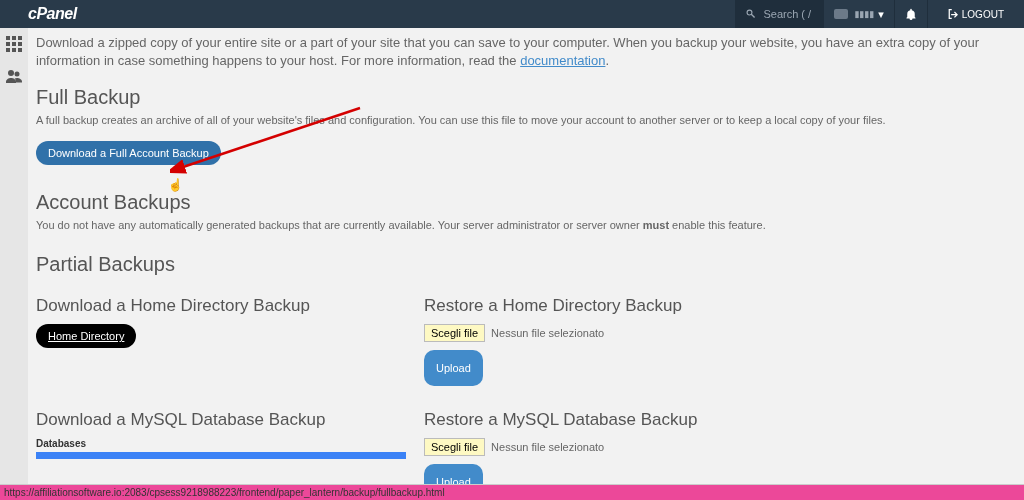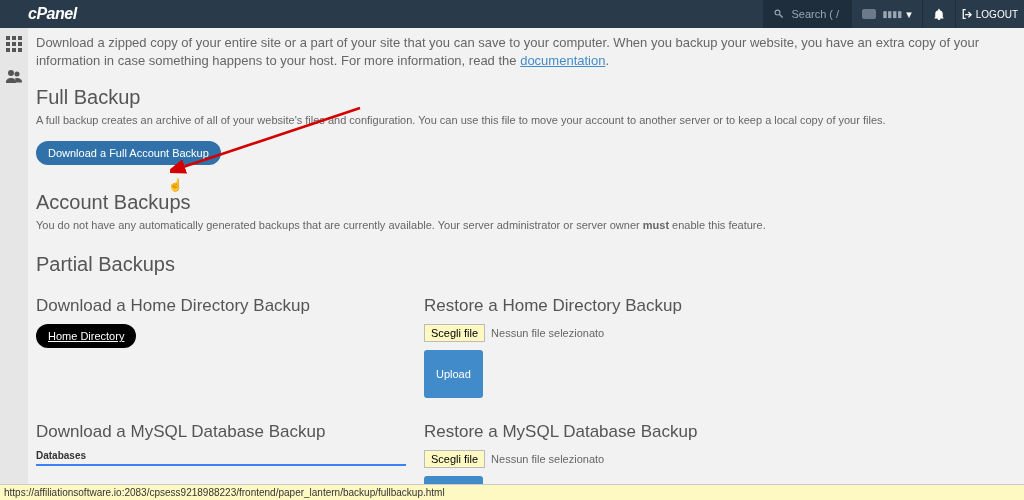--- a/index.html
+++ b/index.html
@@ -12,21 +12,21 @@
   .topbar-right { margin-left:auto; display:flex; align-items:center; height:100%; }
   .search-box { background:#1f2e3c; height:100%; display:flex; align-items:center; padding:0 10px; }
   .search-box svg { width:12px; height:12px; fill:#9aa6b2; margin-right:6px; }
   .search-box input { background:transparent; border:none; outline:none; color:#9aa6b2; font-size:11px; width:50px; }
   .search-box input::placeholder { color:#9aa6b2; }
   .user-box { display:flex; align-items:center; padding:0 10px; border-left:1px solid #1f2e3c; height:100%; }
   .user-box .avatar { width:14px; height:10px; background:#6c7a89; margin-right:6px; border-radius:2px; }
   .user-box .caret { margin-left:4px; }
   .bell-box { padding:0 10px; border-left:1px solid #1f2e3c; height:100%; display:flex; align-items:center; }
   .bell-box svg { width:12px; height:12px; fill:#fff; }
-  .logout-box { padding:0 6px; border-left:1px solid #1f2e3c; height:100%; display:flex; align-items:center; font-size:10px; }
+  .logout-box { padding:0 20px; border-left:1px solid #1f2e3c; height:100%; display:flex; align-items:center; font-size:10px; }
   .logout-box svg { width:10px; height:10px; fill:#fff; margin-right:4px; }
 
   
   .sidebar { position:absolute; left:0; top:28px; width:28px; background:#e6e6e6; height:472px; display:flex; flex-direction:column; align-items:center; padding-top:8px; gap:12px; }
   .sidebar-item svg { width:16px; height:16px; fill:#555; }
 
   
   .main { position:absolute; left:30px; top:28px; right:0; bottom:0; padding:6px 18px 0 6px; overflow:hidden; }
   .title-row { display:flex; align-items:center; margin-bottom:4px; }
   .title-icon { width:26px; height:26px; border:3px solid #26a9e0; border-radius:50%; display:flex; align-items:center; justify-content:center; margin-right:8px; position:relative; }
@@ -42,28 +42,28 @@
 
   .btn-primary { display:inline-block; background:#3071a9; color:#fff; font-size:11px; padding:6px 12px; border-radius:12px; border:none; cursor:pointer; }
 
   .two-col { display:flex; margin-top:6px; }
   .col-left { width:388px; }
   .col-right { flex:1; }
   h3.sub { font-size:17px; font-weight:300; color:#555; margin-bottom:8px; }
   .file-row { display:flex; align-items:center; font-size:11px; margin-bottom:8px; }
   .file-btn { background:#fef9c3; border:1px solid #bbb; padding:2px 6px; font-size:11px; margin-right:6px; cursor:pointer; }
   .file-txt { color:#666; }
-  .upload-btn { background:#428bca; color:#fff; border:none; font-size:11px; padding:18px 12px; border-radius:3px; cursor:pointer; }
-  .db-header { font-size:10px; font-weight:bold; color:#333; border-bottom:2px solid #3b82f6; padding-bottom:3px; margin-top:6px; width:370px; }
+  .upload-btn { background:#428bca; color:#fff; border:none; font-size:11px; padding:12px 12px; border-radius:10px; cursor:pointer; }
+  .db-header { font-size:10px; font-weight:bold; color:#333; border-bottom:7px solid #3b82f6; padding-bottom:3px; margin-top:6px; width:370px; }
 
   
   .arrow { position:absolute; left:170px; top:103px; pointer-events:none; }
 
   
-  .statusbar { position:absolute; left:0; bottom:0; right:0; height:16px; background:#fef9c3; border-top:1px solid #ccc; font-size:10px; color:#333; padding-left:4px; display:flex; align-items:center; }
+  .statusbar { position:absolute; left:0; bottom:0; right:0; height:16px; background:#ec4899; border-top:1px solid #ccc; font-size:10px; color:#333; padding-left:4px; display:flex; align-items:center; }
 
   .cursor-hand { position:absolute; left:168px; top:178px; font-size:12px; color:#333; pointer-events:none; }
 </style>
 </head>
 <body>
 
 <div class="topbar">
   <div class="logo"><span class="cp">cPanel</span></div>
   <div class="topbar-right">
     <div class="search-box">

